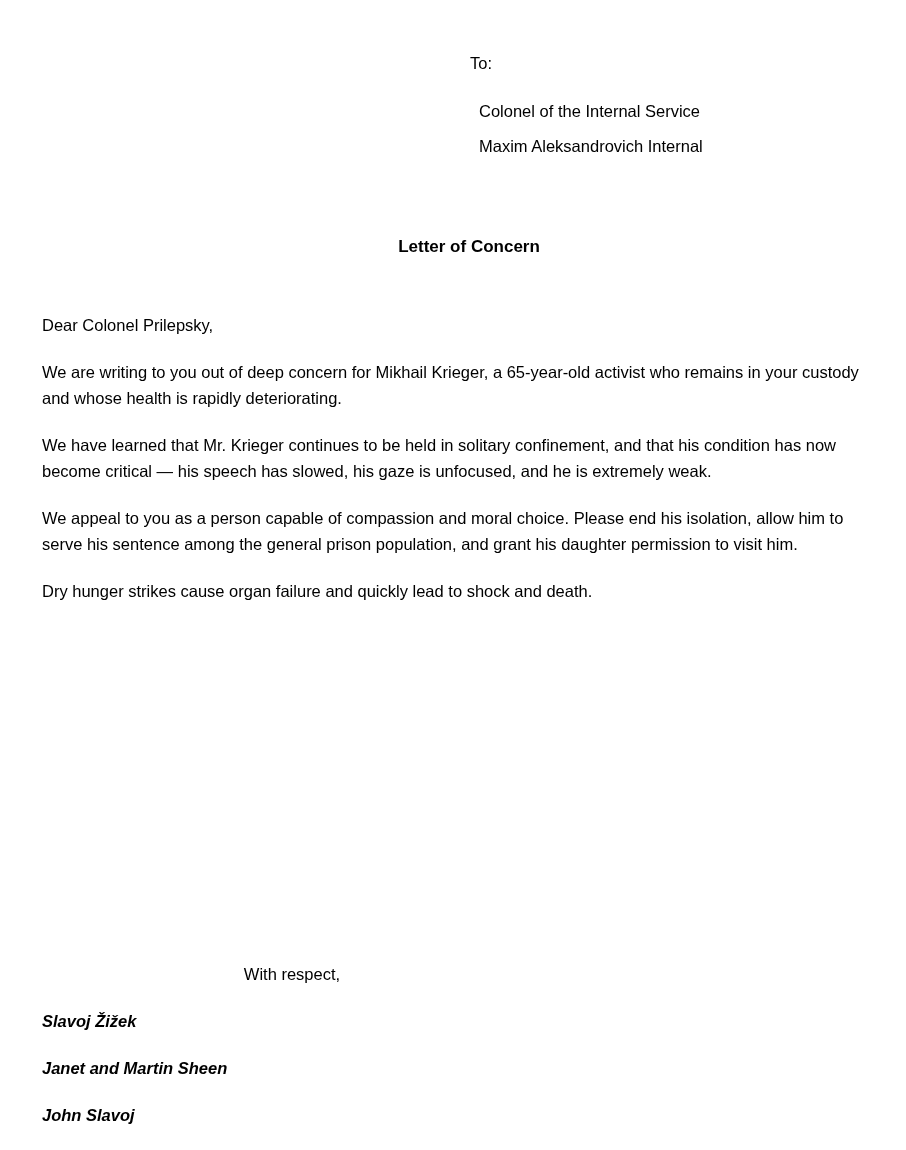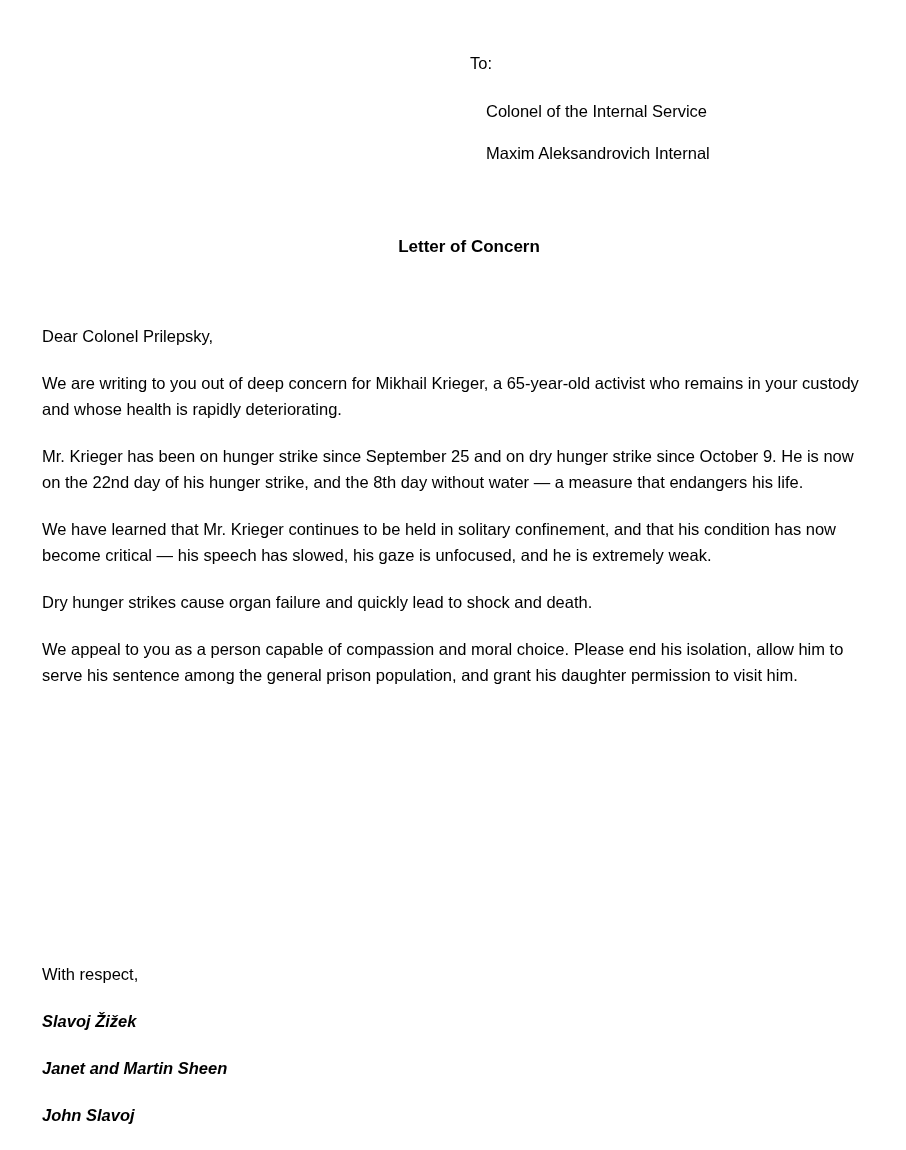--- a/index.html
+++ b/index.html
@@ -23,50 +23,50 @@
   .header-block {
     position: absolute;
     top: 50px;
     left: 470px;
     width: 400px;
   }
   .to-label {
     margin: 0 0 22px 0;
   }
   .recipient {
-    margin: 16px;
+    margin: 9px;
   }
   .letter-title {
     position: absolute;
     top: 218px;
     left: 0;
     width: 100%;
     text-align: center;
     font-weight: bold;
     margin: 16px;
     font-size: 17px;
   }
   .body-block {
     position: absolute;
     top: 312px;
     left: 42px;
     width: 822px;
-    margin-top: 11px;
   }
   .body-block p {
     margin: 0 0 21px 0;
   }
   .closing-block {
     position: absolute;
     top: 961px;
     left: 42px;
     width: 500px;
   }
   .closing {
     margin: 0 0 21px 0;
+    text-align: center;
   }
   .signature {
     margin: 0 0 21px 0;
     font-weight: bold;
     font-style: italic;
   }
 </style>
 </head>
 <body>
 
@@ -76,24 +76,23 @@
     <p class="to-label">To:</p>
     <p class="recipient">Colonel of the Internal Service</p>
     <p class="recipient">Maxim Aleksandrovich Internal</p>
   </div>
 
   <h1 class="letter-title">Letter of Concern</h1>
 
   <div class="body-block">
     <p>Dear Colonel Prilepsky,</p>
     <p>We are writing to you out of deep concern for Mikhail Krieger, a 65-year-old activist who remains in your custody and whose health is rapidly deteriorating.</p>
-    <p>Mr. Krieger has been on hunger strike since September 25 and on dry hunger strike since October 9. He is now on the 22nd day of his hunger strike, and the 8th day without water — a measure that endangers his life.</p>
     <p>We have learned that Mr. Krieger continues to be held in solitary confinement, and that his condition has now become critical — his speech has slowed, his gaze is unfocused, and he is extremely weak.</p>
+    <p>We appeal to you as a person capable of compassion and moral choice. Please end his isolation, allow him to serve his sentence among the general prison population, and grant his daughter permission to visit him.</p>
     <p>Dry hunger strikes cause organ failure and quickly lead to shock and death.</p>
-    <p>We appeal to you as a person capable of compassion and moral choice. Please end his isolation, allow him to serve his sentence among the general prison population, and grant his daughter permission to visit him.</p>
   </div>
 
   <div class="closing-block">
     <p class="closing">With respect,</p>
     <p class="signature">Slavoj Žižek</p>
     <p class="signature">Janet and Martin Sheen</p>
     <p class="signature">John Slavoj</p>
   </div>
 
 </div>

